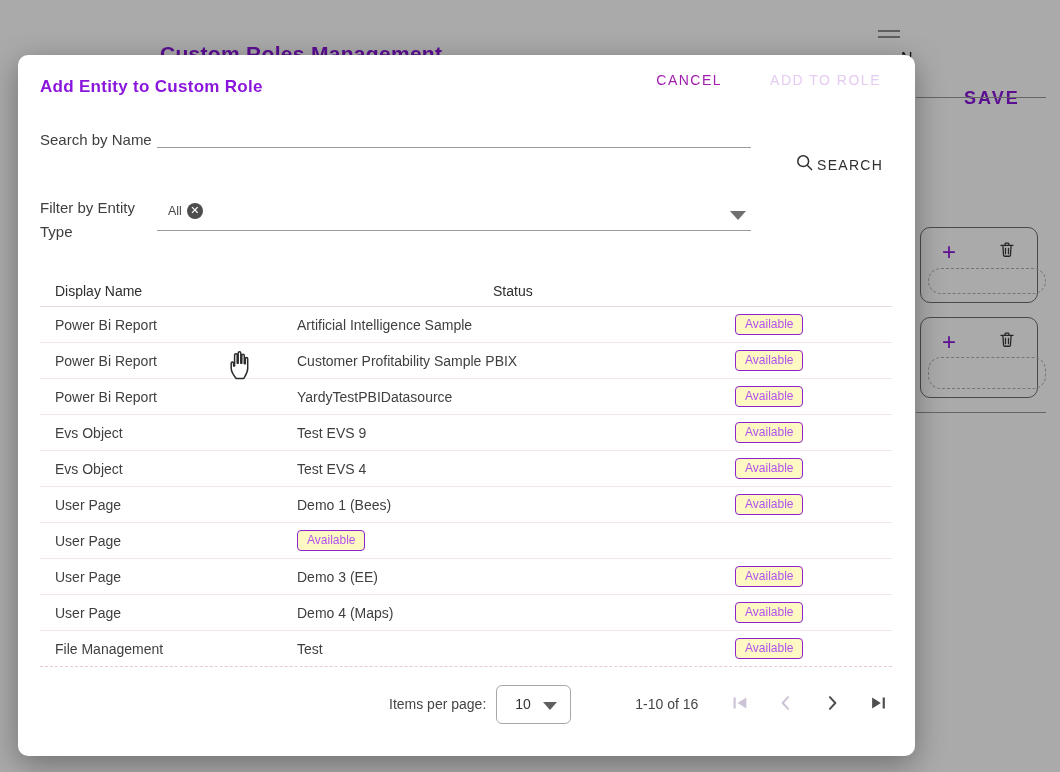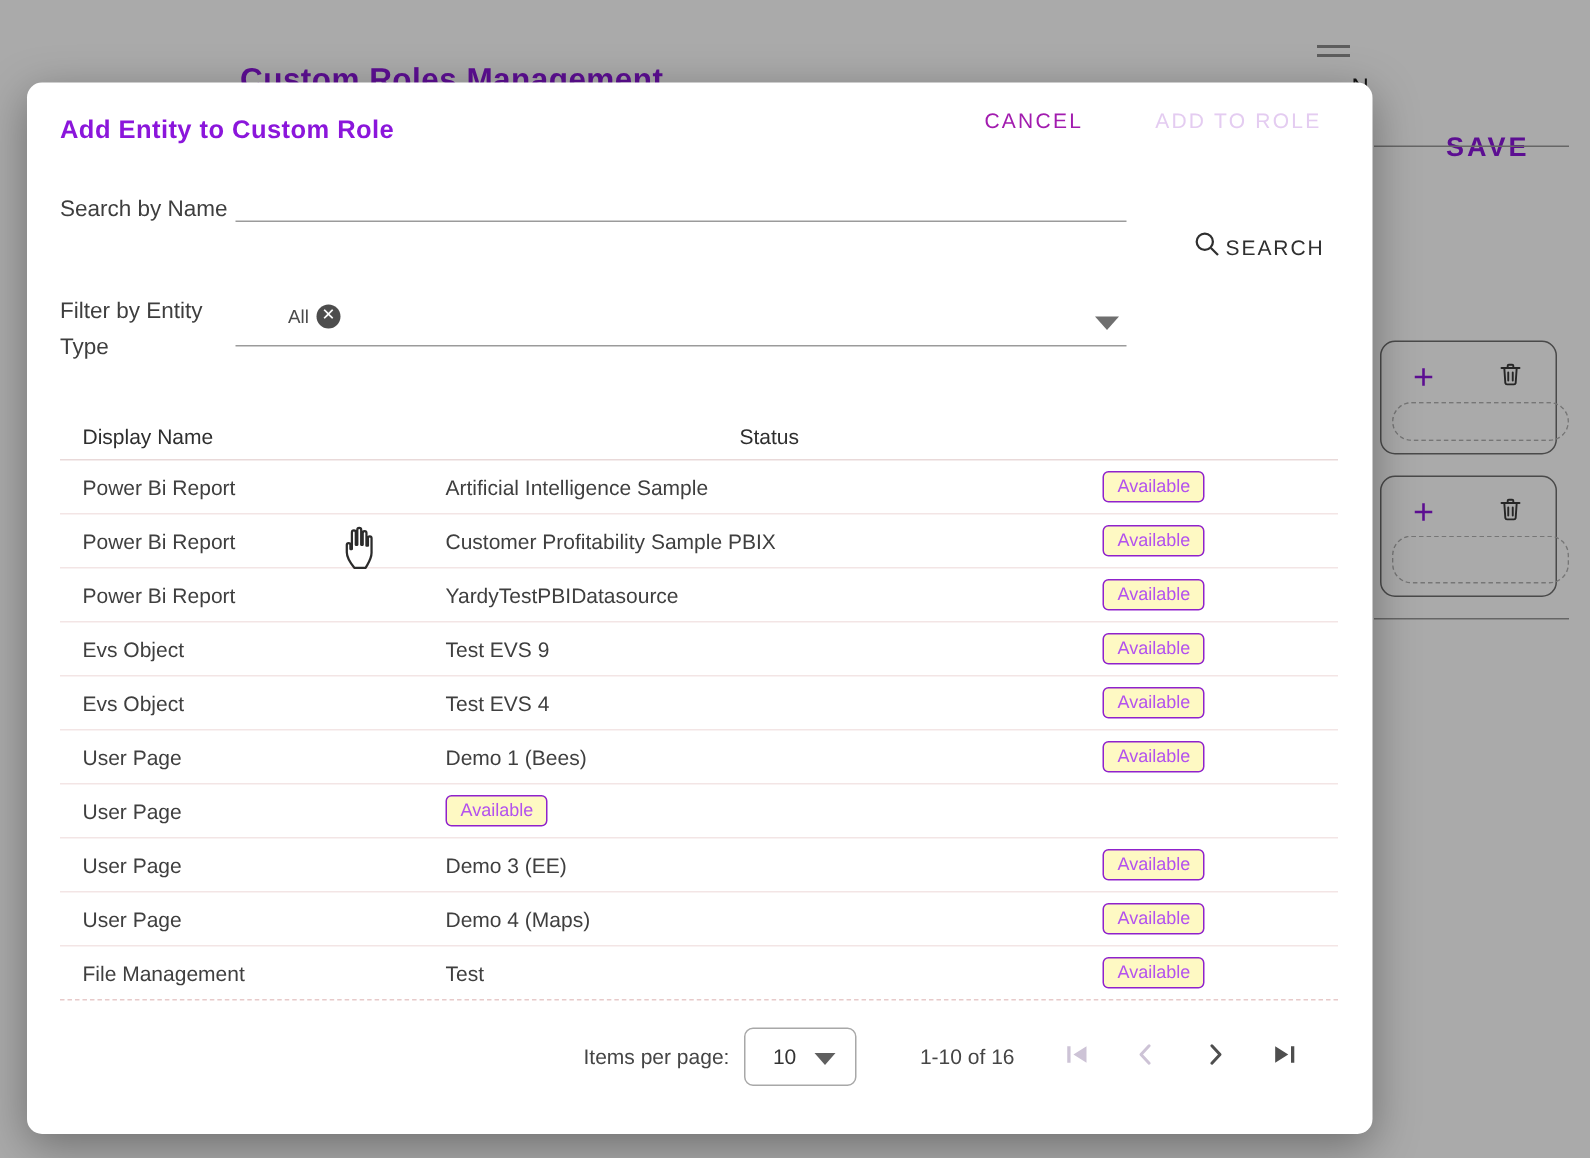--- a/index.html
+++ b/index.html
@@ -39,38 +39,38 @@
   .btn-add{color:var(--disabled-action);cursor:default;background:none;border:none;font:inherit;letter-spacing:inherit;}
 
   .field-label{position:absolute;left:22px;font-size:15px;color:#3e3e3e;line-height:24px;width:118px;}
   .lbl-search{top:73px;}
   .lbl-filter{top:141px;}
   .search-input{position:absolute;left:139px;top:60px;width:594px;height:33px;border:none;border-bottom:1px solid var(--underline);outline:none;background:transparent;font:inherit;font-size:14px;color:#333;}
   .search-btn{position:absolute;left:778px;top:71px;display:flex;align-items:center;gap:3px;font-size:14px;letter-spacing:1.3px;color:#2f2f2f;background:none;border:none;cursor:pointer;font-family:inherit;margin-top:28px;}
 
   .filter-field{position:absolute;left:139px;top:146px;width:594px;height:30px;border-bottom:1px solid var(--underline);cursor:pointer;}
   .chip{position:absolute;left:11px;top:2px;display:flex;align-items:center;gap:5px;}
-  .chip-label{font-size:12.5px;color:#4a4a4a;margin-left:24px;}
+  .chip-label{font-size:12.5px;color:#4a4a4a;}
   .chip-x{width:16px;height:16px;border-radius:50%;background:#4d4d4d;color:#fff;font-size:11px;line-height:15px;text-align:center;cursor:pointer;}
   .dd-arrow{position:absolute;right:5px;top:10px;width:0;height:0;border-left:8px solid transparent;border-right:8px solid transparent;border-top:9px solid #6f6f6f;}
 
   .table{position:absolute;left:22px;top:221px;width:852px;font-size:14px;}
   .thead{display:flex;align-items:center;height:31px;border-bottom:1px solid #E9D9D9;color:#2e2e2e;padding-left:15px;}
   .trow{display:flex;align-items:center;height:36px;border-bottom:1px solid var(--table-line);color:#3f3f3f;padding-left:15px;cursor:pointer;}
   .trow:last-child{border-bottom:1px dashed #E7CACA;}
   .c1{width:242px;flex:none;}
   .c2{width:438px;flex:none;}
   .c3{flex:none;}
   .badge{display:inline-block;padding:2px 9px 3px;border:1px solid var(--badge-border);color:var(--badge-text);border-radius:4px;font-size:12px;background:#fef9c3;}
 
   .pagination{position:absolute;left:371px;top:629px;height:40px;display:flex;align-items:center;font-size:14px;color:#454545;}
   .pp-select{position:relative;width:75px;height:39px;border:1px solid #a8a8a8;border-radius:6px;margin-left:10px;cursor:pointer;}
   .pp-value{position:absolute;left:18px;top:10px;color:#333;}
   .pp-arrow{position:absolute;right:13px;top:16px;width:0;height:0;border-left:7px solid transparent;border-right:7px solid transparent;border-top:8px solid #5f5f5f;}
-  .pp-range{margin-left:42px;}
+  .pp-range{margin-left:64px;}
   .pag-icons{display:flex;align-items:center;margin-left:30px;gap:26px;}
   .pag-btn{background:none;border:none;cursor:pointer;padding:0;display:flex;align-items:center;}
 
   .cursor{position:absolute;left:226px;top:347px;z-index:20;pointer-events:none;}
 </style>
 </head>
 <body>
 
 <div class="stage">
 

